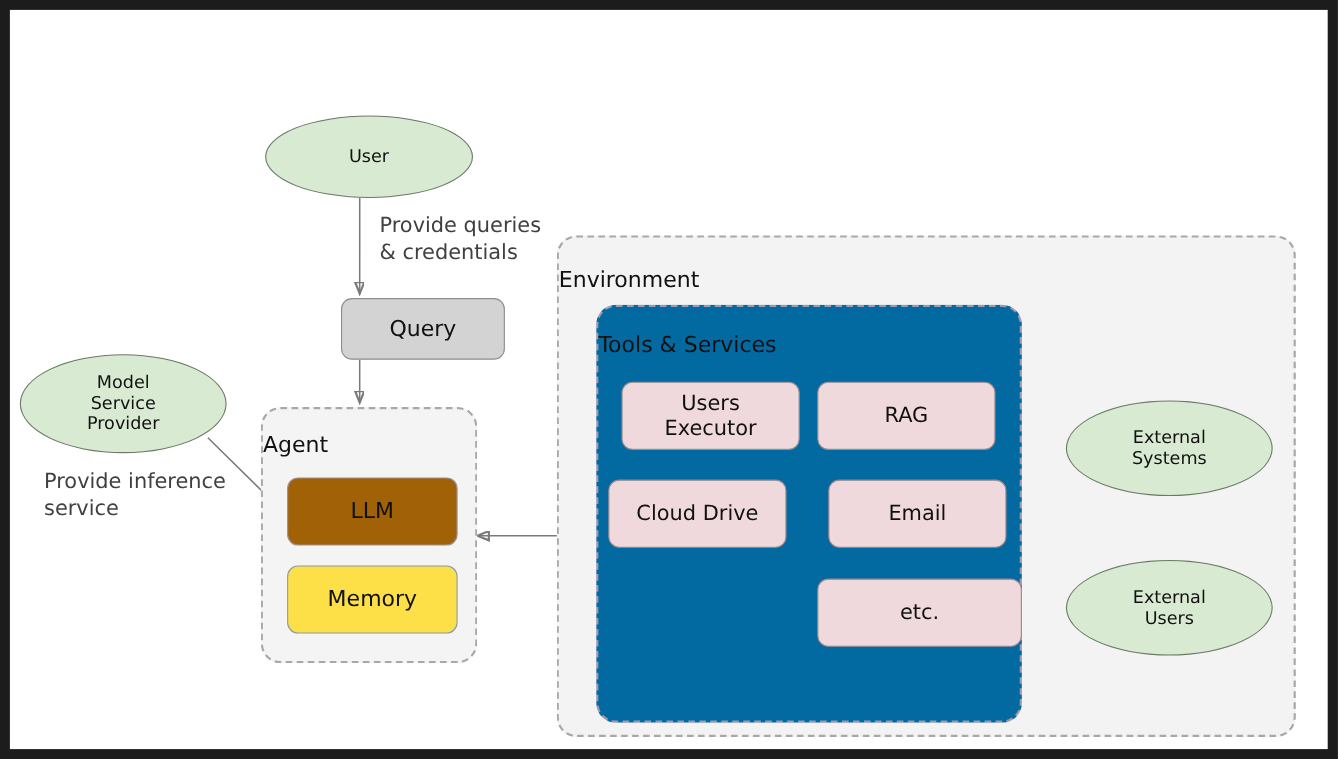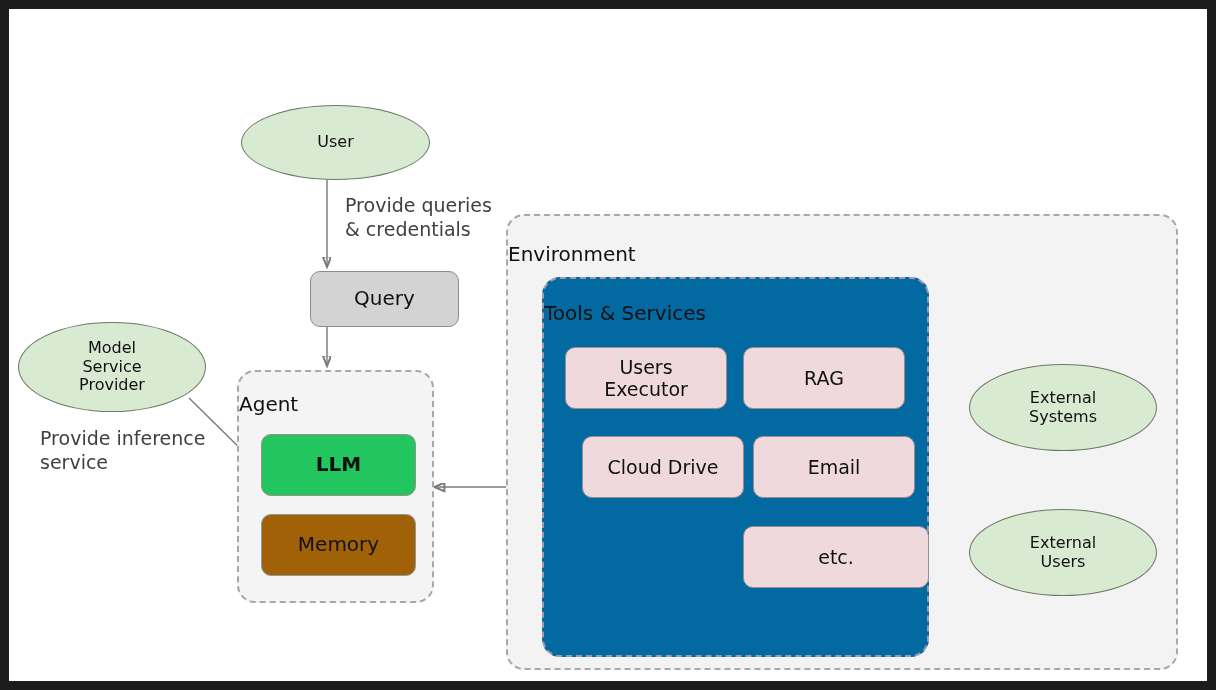--- a/index.html
+++ b/index.html
@@ -57,33 +57,32 @@
     border: 1.3px solid #8a8a8a;
     font-size: 20px;
   }
 
   .gray-box {
     background: #d3d3d3;
     border-color: #8c8c8c;
   }
 
   .pink-box {
-    background: #22c55e;
+    background: #a16207;
     border-color: #9d8d8f;
-    font-weight: bold;
   }
 
   .tool-box {
     background: #efd9dc;
     border-color: #9b8c90;
     font-size: 19px;
   }
 
   .blue-box {
-    background: #a16207;
+    background: #fde047;
     border-color: #8a9aa8;
   }
 
   
   .dashed-container {
     position: absolute;
     box-sizing: border-box;
     border: 2px dashed #a8a8a8;
     border-radius: 18px;
   }
@@ -196,21 +195,21 @@
         <div class="container-title" style="top:22px;">Tools &amp; Services</div>
 
         <div class="node rbox tool-box" style="left:21px; top:68px; width:162px; height:62px;">
           <span style="white-space:pre-line;">Users
 Executor</span>
         </div>
         <div class="node rbox tool-box" style="left:199px; top:68px; width:162px; height:62px;">
           <span style="white-space:pre-line;">RAG</span>
         </div>
 
-        <div class="node rbox tool-box" style="left:38px; top:157px; width:162px; height:62px;">
+        <div class="node rbox tool-box" style="left:9px; top:157px; width:162px; height:62px;">
           <span style="white-space:pre-line;">Cloud Drive</span>
         </div>
         <div class="node rbox tool-box" style="left:199px; top:157px; width:162px; height:62px;margin-left:10px;">
           <span style="white-space:pre-line;">Email</span>
         </div>
 
         <div class="node rbox tool-box" style="left:199px; top:247px; width:186px; height:62px;">
           <span style="white-space:pre-line;">etc.</span>
         </div>
       </div>

